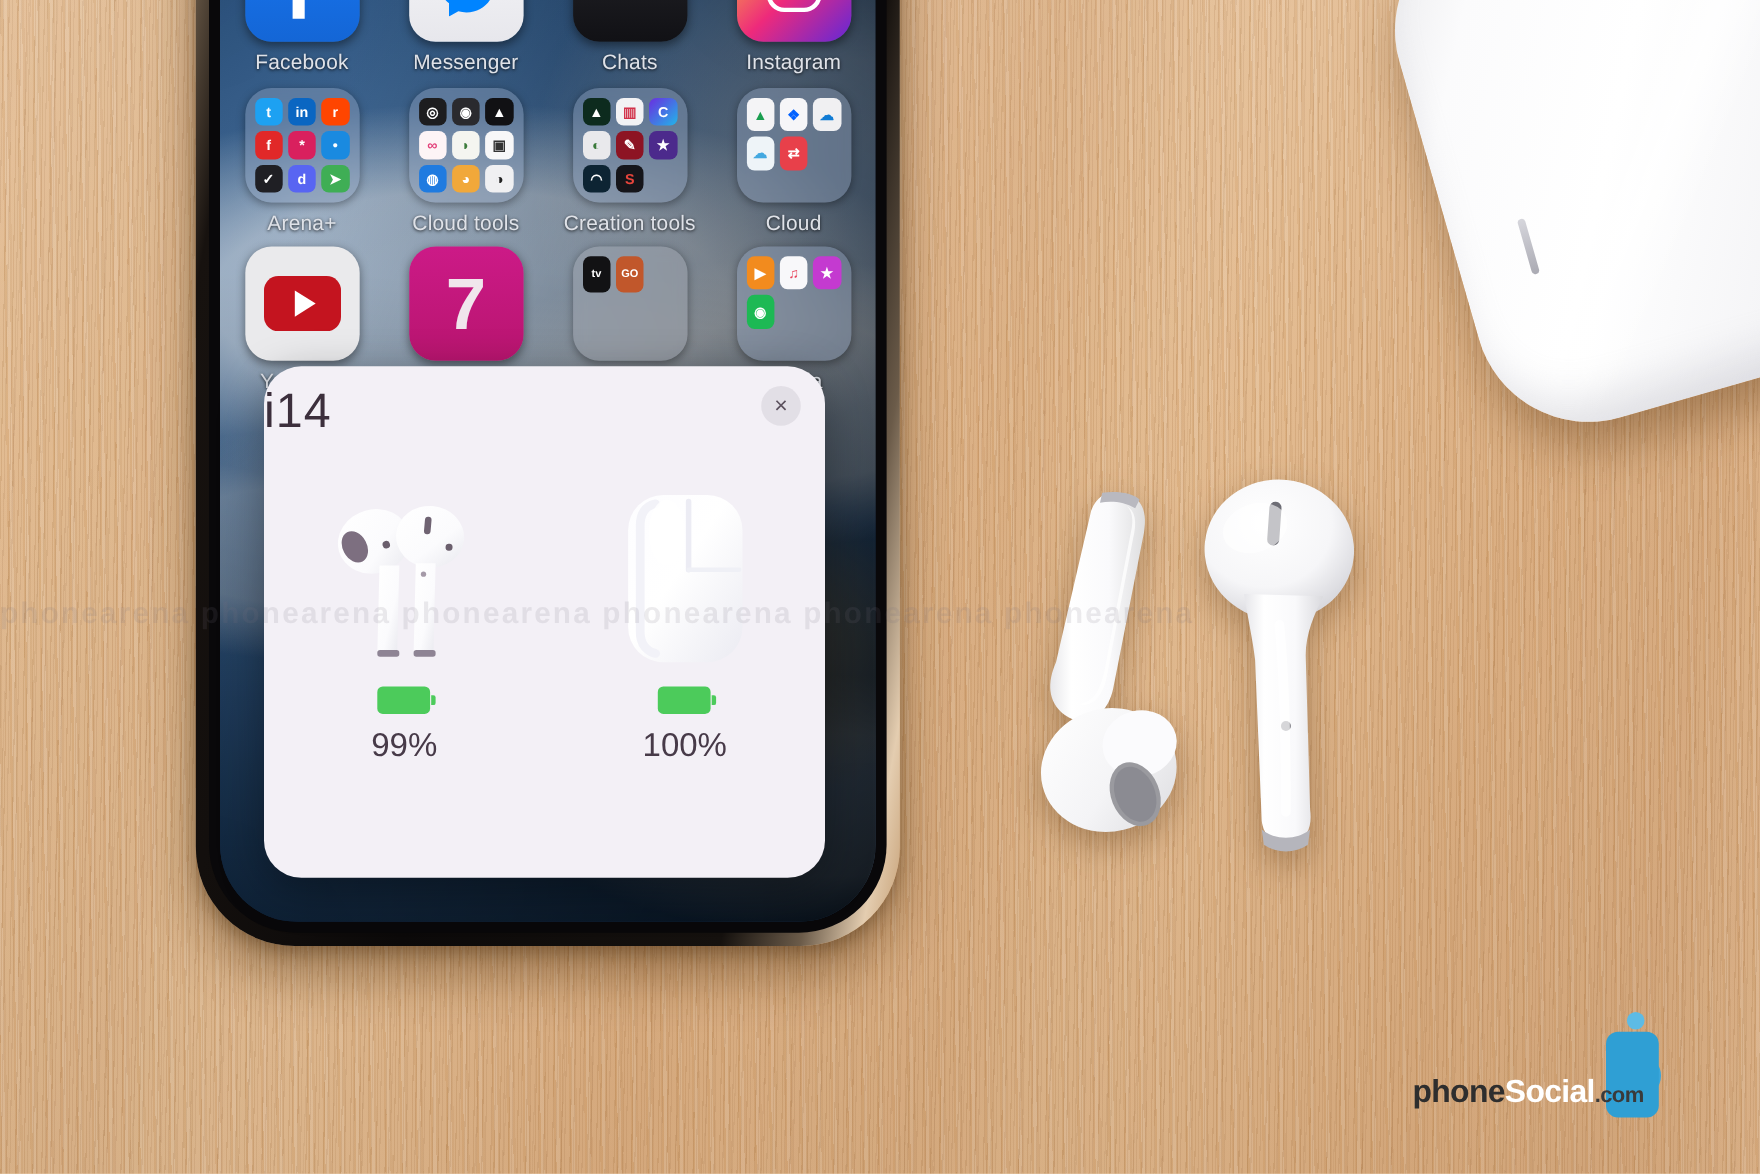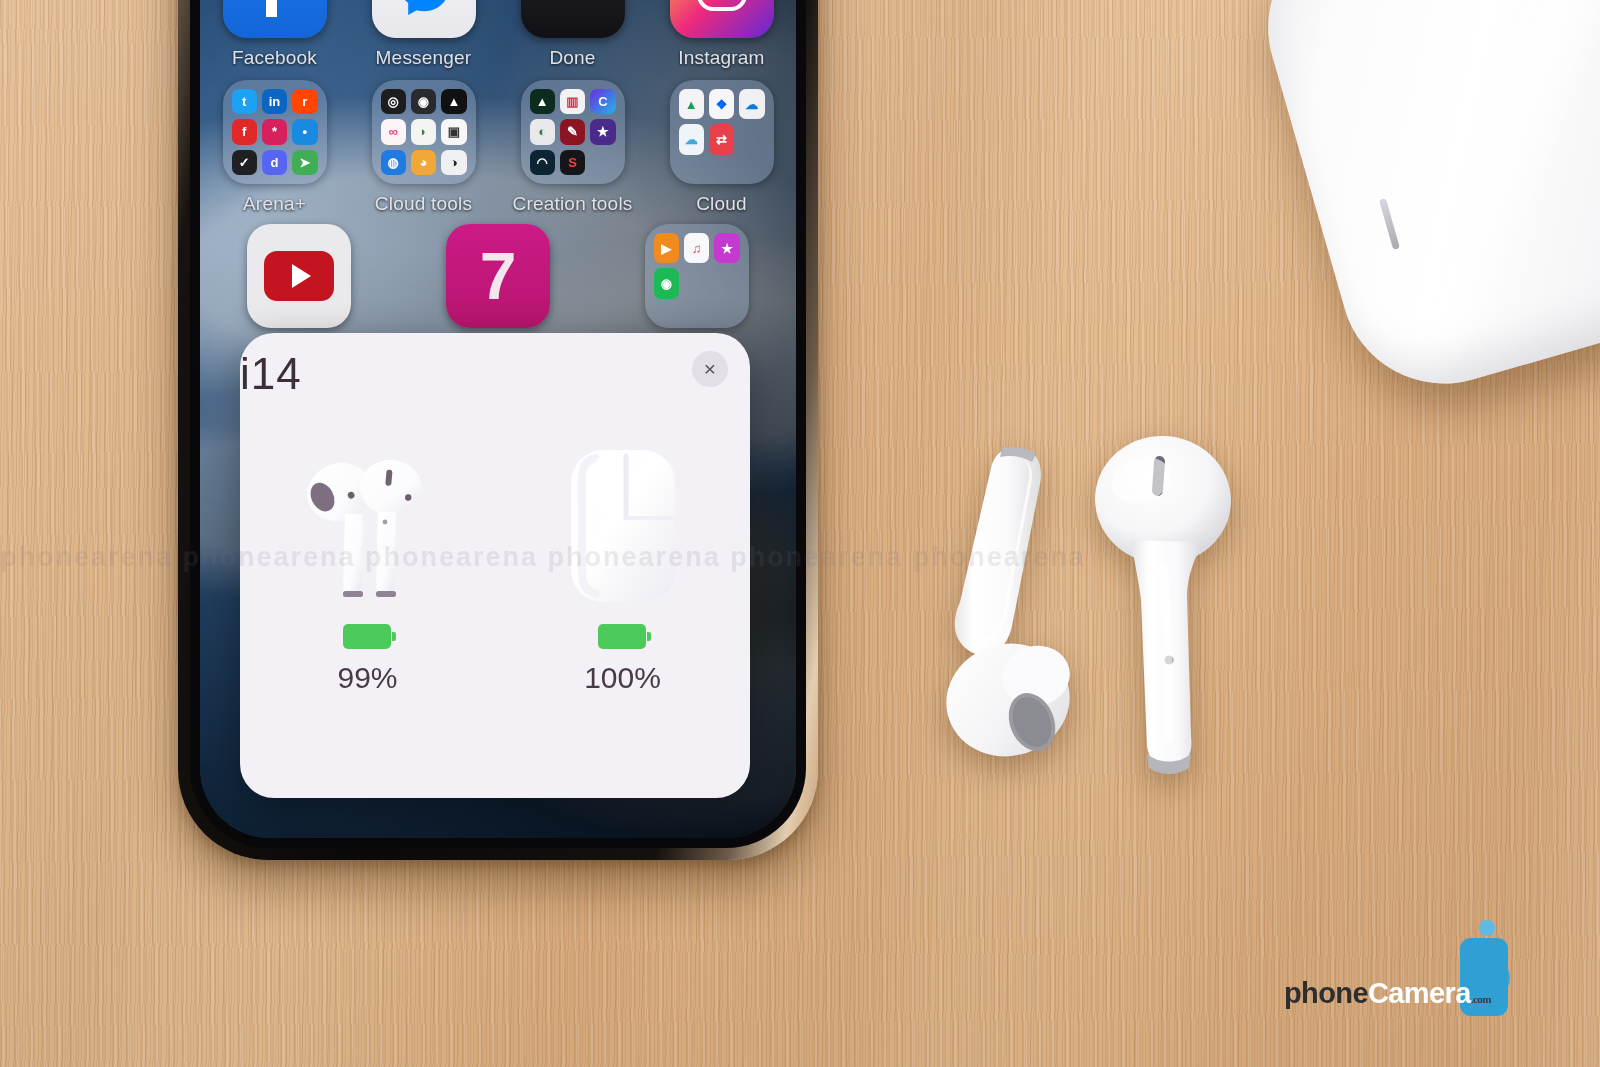--- a/index.html
+++ b/index.html
@@ -125,21 +125,21 @@
 
   
   #pa-logo{position:absolute;left:1400px;top:920px;width:190px;height:105px;}
   #pa-body{position:absolute;left:60px;top:18px;width:48px;height:78px;border-radius:11px;background:#2f9fd4;}
   #pa-dot{position:absolute;left:79px;top:0px;width:16px;height:16px;border-radius:50%;background:#5dbbe5;}
   #pa-dot2{position:absolute;left:77px;top:18px;width:20px;height:20px;border-radius:50%;background:#49aede;}
   #pa-ring{position:absolute;left:72px;top:39px;width:30px;height:30px;border-radius:50%;border:4px solid #3ba6da;background:transparent;}
   #pa-text{position:absolute;left:-116px;top:57px;width:320px;font-size:29px;font-weight:bold;
     color:#2e2e2e;letter-spacing:-.6px;white-space:nowrap;}
   #pa-text .w{color:#ffffff;}
-  #pa-text .dc{font-size:11px;color:#3a3a3a;font-family:Liberation Serif, serif;}
+  #pa-text .dc{font-size:20px;color:#3a3a3a;}
 </style>
 </head>
 <body>
 
 <div id="desk"></div>
 
 <div id="case">
   
 </div>
 <div id="case-pin"></div>
@@ -229,21 +229,21 @@
         <div class="appicon" style="background:linear-gradient(180deg,#f7f7f9,#e7e7ec);margin-top:-60px;">
           <svg width="58" height="58" viewBox="0 0 58 58">
               <path d="M29 4C15 4 4 14.6 4 27.7c0 7.4 3.6 14 9.2 18.3V58l8.5-4.7c2.3.6 4.7 1 7.3 1 14 0 25-10.6 25-23.6S43 4 29 4z" fill="#0084ff"></path>
               <path d="M14 34l12-13 6 6 11-6-12 13-6-6z" fill="#fff"></path>
             </svg>
         </div>
         <div class="app-label">Messenger</div>
       </div>
       <div class="hs-cell">
         <div class="appicon" style="background:linear-gradient(180deg,#26262b,#111115);margin-top:-60px;"></div>
-        <div class="app-label">Done</div>
+        <div class="app-label">Chats</div>
       </div>
       <div class="hs-cell">
         <div class="appicon" style="background:linear-gradient(135deg,#f9ce34,#ee2a7b 52%,#6228d7);margin-top:-60px;">
           <svg width="56" height="56" viewBox="0 0 56 56" fill="none" stroke="#fff" stroke-width="4">
             <rect x="5" y="5" width="46" height="46" rx="14"></rect>
               <circle cx="28" cy="28" r="11"></circle>
               <circle cx="41" cy="15" r="2.6" fill="#fff" stroke="none"></circle>
             </svg>
         </div>
         <div class="app-label">Instagram</div>
@@ -319,20 +319,34 @@
             <div style="width:0;height:0;border-left:19px solid #fff;border-top:12px solid transparent;border-bottom:12px solid transparent;margin-left:5px;"></div>
           </div>
         </div>
         <div class="app-label">YouTube</div>
       </div>
       <div class="hs-cell">
         <div class="appicon" style="background:linear-gradient(180deg,#cc1a87,#b8156f);">
           <span style="font-size:66px;color:#f0e6ec;font-weight:bold;">7</span>
         </div>
         <div class="app-label">Vbox7</div>
+      </div>
+      <div class="hs-cell">
+        <div class="folder" style="background:rgba(168,172,180,.42);">
+          <div class="mini" style="background:#121214;font-size:10px;">tv</div>
+          <div class="mini" style="background:#c1572b;font-size:10px;">GO</div>
+          <div class="mini" style="background:transparent;"></div>
+          <div class="mini" style="background:transparent;"></div>
+          <div class="mini" style="background:transparent;"></div>
+          <div class="mini" style="background:transparent;"></div>
+          <div class="mini" style="background:transparent;"></div>
+          <div class="mini" style="background:transparent;"></div>
+          <div class="mini" style="background:transparent;"></div>
+        </div>
+        <div class="app-label">Entertainment</div>
       </div>
       <div class="hs-cell">
         <div class="folder">
           <div class="mini" style="background:#f28b1e;">▶</div>
           <div class="mini" style="background:#f8f8fa;color:#e8455c;">♫</div>
           <div class="mini" style="background:#c43ad0;">★</div>
           <div class="mini" style="background:#1db954;">◉</div>
           <div class="mini" style="background:transparent;"></div>
           <div class="mini" style="background:transparent;"></div>
           <div class="mini" style="background:transparent;"></div>
@@ -414,14 +428,14 @@
 
 </div>
 
 <div class="wm-strip">phonearena  phonearena  phonearena  phonearena  phonearena  phonearena</div>
 
 <div id="pa-logo">
   <div id="pa-dot"></div>
   <div id="pa-dot2"></div>
   <div id="pa-ring"></div>
   <div id="pa-body"></div>
-  <div id="pa-text"><span>phone</span><span class="w">Camera</span><span class="dc">.com</span></div>
+  <div id="pa-text"><span>phone</span><span class="w">Social</span><span class="dc">.com</span></div>
 </div>
 
 </body></html>

